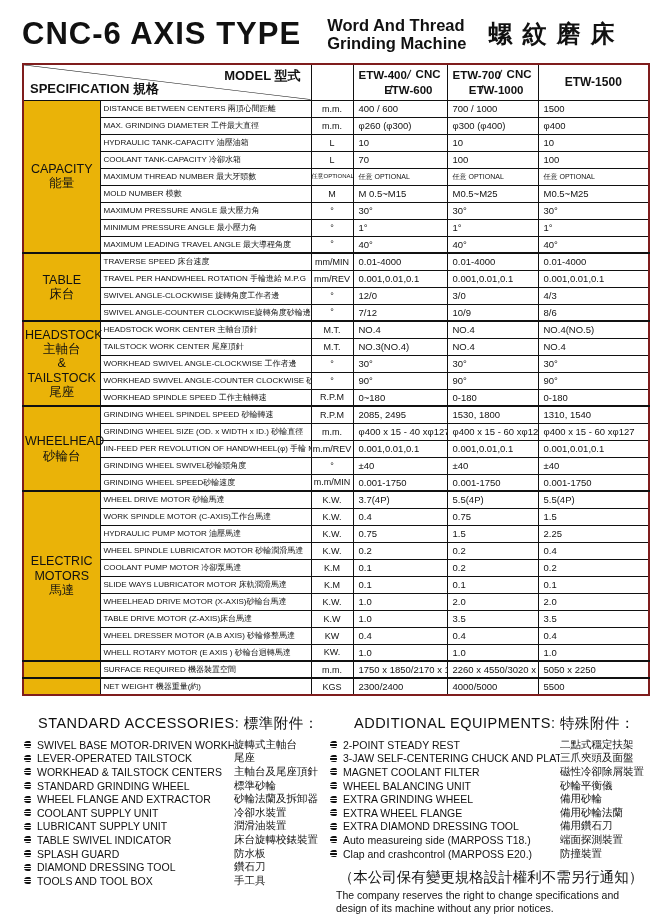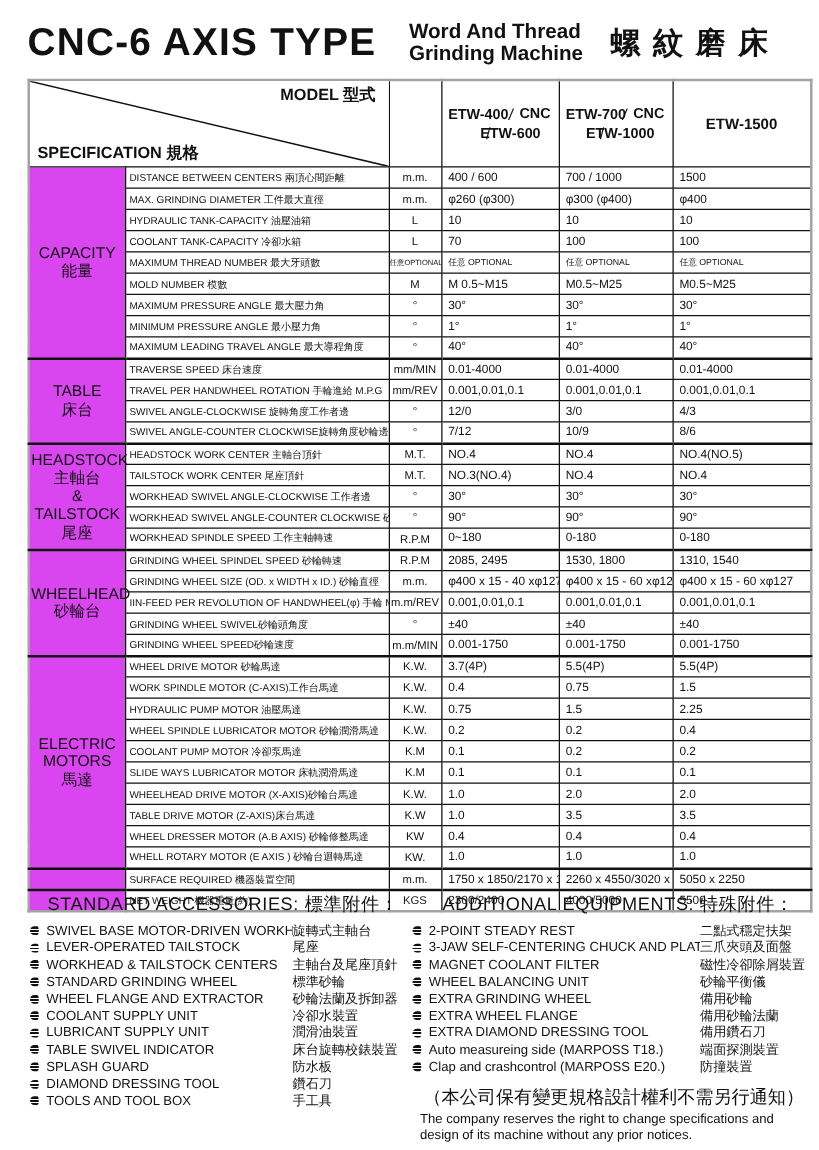--- a/index.html
+++ b/index.html
@@ -11,38 +11,38 @@
   }
   
   .page-header { position:absolute; top:8px; left:22px; right:8px; height:52px; display:flex; align-items:center; }
   .main-title { font-size:31px; font-weight:bold; letter-spacing:1px; white-space:nowrap; }
   .subtitle { margin-left:26px; font-size:16.5px; font-weight:bold; line-height:1.12; white-space:nowrap; }
   .title-zh { margin-left:22px; font-size:24px; font-weight:bold; letter-spacing:10px; white-space:nowrap; }
 
   
   table.spec { position:absolute; top:63px; left:22px; border-collapse:collapse; table-layout:fixed; width:626px; }
   table.spec, table.spec td, table.spec th { border:1px solid #111; }
-  table.spec { border:2px solid #a3a3a3; }
+  table.spec { border:2px solid #7f1d1d; }
   col.c-group{width:77px;} col.c-label{width:211px;} col.c-unit{width:42px;}
   col.c-m1{width:94px;} col.c-m2{width:91px;} col.c-m3{width:111px;}
   th.corner { position:relative; height:36px; padding:0; background:#fff; }
   th.corner svg { position:absolute; inset:0; width:100%; height:100%; }
   .corner-model { position:absolute; top:2px; right:10px; font-size:13px; font-weight:bold; }
   .corner-spec  { position:absolute; bottom:2px; left:6px; font-size:13px; font-weight:bold; }
   th.unit-head { background:#fff; }
-  th.model-head { font-size:11.5px; font-weight:bold; padding:18px 2px; vertical-align:middle; }
+  th.model-head { font-size:11.5px; font-weight:bold; padding:1px 2px; vertical-align:middle; }
   .model-split { position:relative; height:32px; }
   .m-main { position:absolute; left:3px; top:3px; }
   .m-alt-top { position:absolute; right:4px; top:2px; }
   .m-alt-bot { position:absolute; right:12px; bottom:2px; }
   .m-slash { font-weight:normal; font-size:13px; }
   .m-slash.s1 { position:absolute; right:34px; top:1px; transform:rotate(8deg); }
   .m-slash.s2 { position:absolute; right:52px; bottom:1px; }
   .m-single { text-align:center; font-size:12px; line-height:32px; }
-  td.group-cell { text-align:center; font-size:12.5px; font-weight:normal; line-height:1.15; padding:1px; background:#d946ef; }
+  td.group-cell { text-align:center; font-size:12.5px; font-weight:normal; line-height:1.15; padding:1px; background:#eab308; }
   td.group-cell div { white-space:nowrap; }
   tr.spec-row { height:17px; }
   tr.group-start td { border-top:2px solid #111; }
   td.label-cell { font-size:8px; padding-left:3px; white-space:nowrap; overflow:hidden; }
   td.unit-cell  { font-size:9px; text-align:center; white-space:nowrap; overflow:hidden; }
   td.unit-cell.tiny { font-size:6px; }
   td.value-cell { font-size:9.5px; padding-left:5px; white-space:nowrap; overflow:hidden; }
   td.value-cell.tiny { font-size:7px; }
 
   

